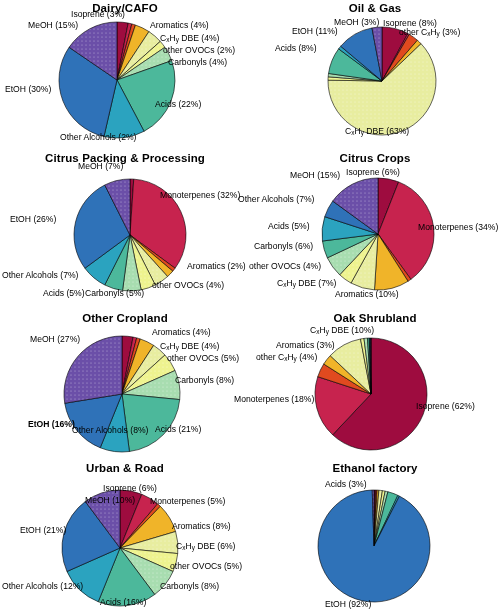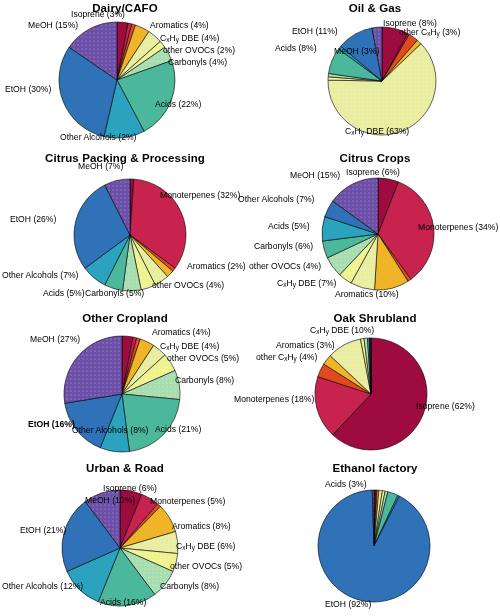--- a/index.html
+++ b/index.html
@@ -121,21 +121,21 @@
           <path d="M 56 56 L 91.42 15.24 A 54 54 0 0 1 95.06 18.72 Z" fill="#f0b429" stroke="#000" stroke-width="0.6"></path>
           <path d="M 56 56 L 95.06 18.72 A 54 54 0 1 1 2.01 55.16 Z" fill="url(#dot-1-4)" stroke="#000" stroke-width="0.6"></path>
           <path d="M 56 56 L 2.01 55.16 A 54 54 0 0 1 2.16 51.81 Z" fill="url(#dot-1-5)" stroke="#000" stroke-width="0.6"></path>
           <path d="M 56 56 L 2.16 51.81 A 54 54 0 0 1 2.53 48.47 Z" fill="url(#dot-1-6)" stroke="#000" stroke-width="0.6"></path>
           <path d="M 56 56 L 2.53 48.47 A 54 54 0 0 1 12.61 23.85 Z" fill="#4cb89b" stroke="#000" stroke-width="0.6"></path>
           <path d="M 56 56 L 12.61 23.85 A 54 54 0 0 1 14.69 21.22 Z" fill="#2ba3bf" stroke="#000" stroke-width="0.6"></path>
           <path d="M 56 56 L 14.69 21.22 A 54 54 0 0 1 45.98 2.94 Z" fill="#2f72b8" stroke="#000" stroke-width="0.6"></path>
           <path d="M 56 56 L 45.98 2.94 A 54 54 0 0 1 56.00 2.00 Z" fill="url(#dot-1-10)" stroke="#000" stroke-width="0.6"></path>
         </svg>
       </div>
-      <div class="lbl" style="left: 84px; top: 18px; margin-top: 29px;">MeOH (3%)</div>
+      <div class="lbl" style="left: 84px; top: 18px;">MeOH (3%)</div>
       <div class="lbl" style="left: 133px; top: 19px;">Isoprene (8%)</div>
       <div class="lbl" style="left: 149px; top: 28px;">other C<sub>x</sub>H<sub>y</sub>  (3%)</div>
       <div class="lbl" style="left: 42px; top: 27px;">EtOH (11%)</div>
       <div class="lbl" style="left: 25px; top: 44px;">Acids (8%)</div>
       <div class="lbl" style="left: 95px; top: 127px;">C<sub>x</sub>H<sub>y</sub>  DBE (63%)</div>
     </div>
     <div class="panel p2">
       <div class="panel-title">Citrus Packing &amp; Processing</div>
       <div class="pie-wrap">
         <svg width="116" height="116" viewBox="0 0 116 116" class="pie">

